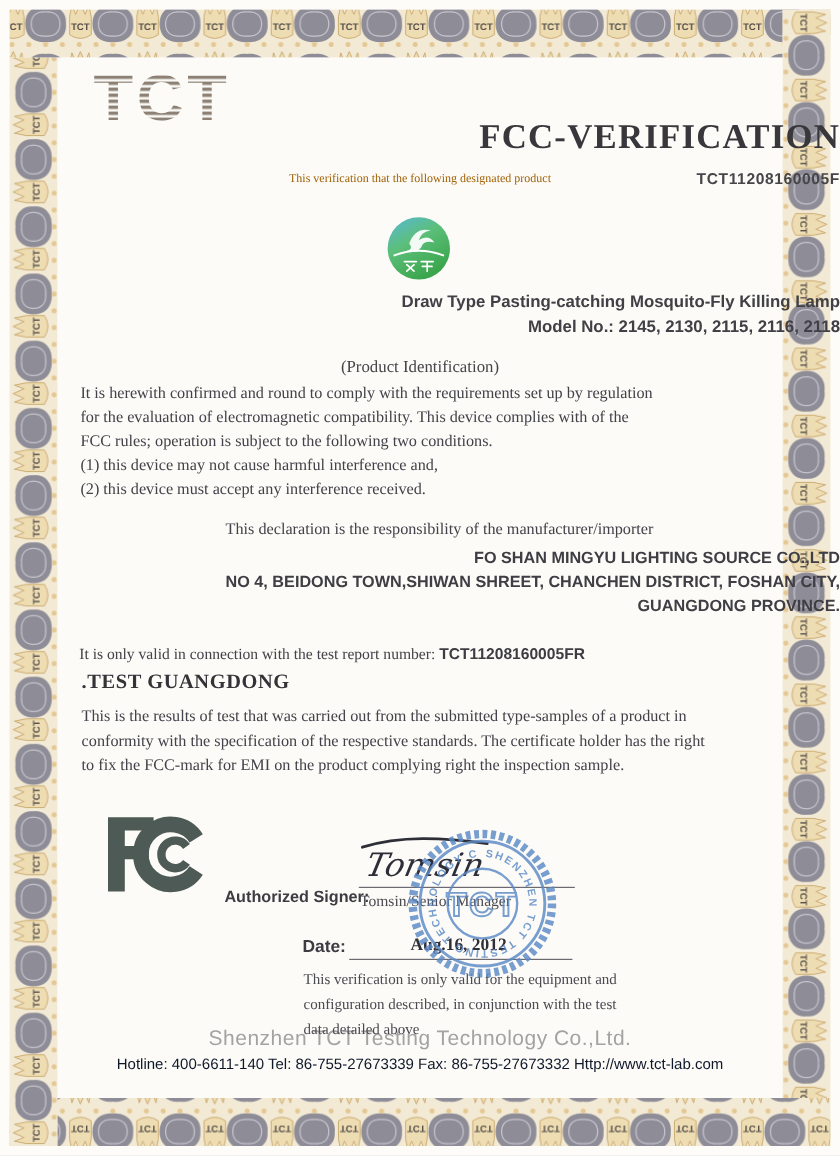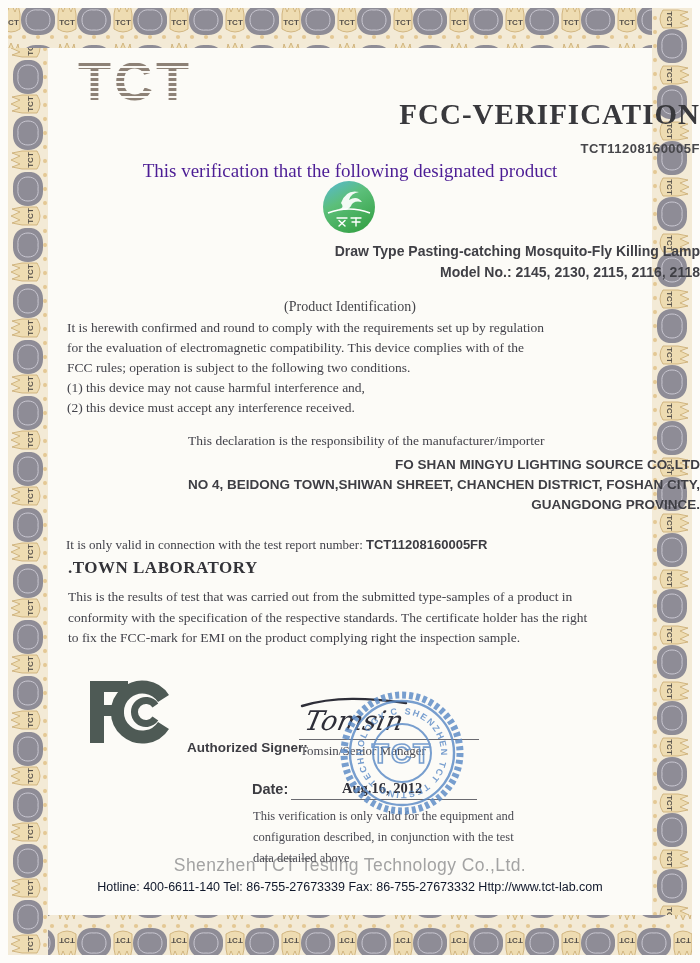--- a/index.html
+++ b/index.html
@@ -9,21 +9,21 @@
   .ctr{left:0;right:0;text-align:center;}
   .serif{font-family:"Liberation Serif",serif;}
   .sans{font-family:"Liberation Sans",sans-serif;}
   .b{font-weight:bold;text-align:right;}
   #border-svg{position:absolute;left:0;top:0;z-index:1;}
   #content{position:absolute;left:48px;top:48px;right:48px;bottom:48px;background:#fcfbf7;z-index:2;}
   
   #layer{position:absolute;left:0;top:0;width:700px;height:963px;z-index:3;}
   .title{top:98px;font-size:29px;letter-spacing:1px;color:#38383c;}
   .certno{top:141px;font-size:13px;color:#46464a;letter-spacing:0.5px;}
-  .intro{top:160px;font-size:19px;color:#4c1d95;}
+  .intro{top:144px;font-size:10px;color:#a16207;}
   .prod{top:243px;font-size:14px;color:#404046;}
   .model{top:264px;font-size:14px;color:#404046;}
   .pid{top:299px;font-size:14px;color:#45454a;}
   .para{left:67px;top:318px;width:575px;font-size:13.5px;line-height:20px;color:#42424a;}
   .decl{left:188px;top:433px;font-size:13.5px;color:#42424a;}
   .company{top:457px;font-size:13.5px;color:#3e3e44;}
   .addr1{top:477px;font-size:13.5px;color:#3e3e44;}
   .addr2{top:497px;font-size:13.5px;color:#3e3e44;}
   .regline{left:64px;top:517px;width:580px;font-size:12.8px;color:#42424a;letter-spacing:-0.15px;}
   .validline{left:66px;top:537px;font-size:13px;color:#42424a;}
@@ -127,21 +127,21 @@
     <div class="abs decl serif">This declaration is the responsibility of the manufacturer/importer</div>
 
     <div class="abs ctr company sans b">FO SHAN MINGYU LIGHTING SOURCE CO.,LTD</div>
     <div class="abs ctr addr1 sans b">NO 4, BEIDONG TOWN,SHIWAN SHREET, CHANCHEN DISTRICT, FOSHAN CITY,</div>
     <div class="abs ctr addr2 sans b">GUANGDONG PROVINCE.</div>
 
     <div class="abs validline serif">
       <span>It is only valid in connection with the test report number: </span><span class="rep">TCT11208160005FR</span>
     </div>
 
-    <div class="abs labhead serif b">.TOWN LABORATORY</div>
+    <div class="abs labhead serif b">.TEST GUANGDONG</div>
     <div class="abs labpara serif">
       <div>This is the results of test that was carried out from the submitted type-samples of a product in</div>
       <div>conformity with the specification of the respective standards. The certificate holder has the right</div>
       <div>to fix the FCC-mark for EMI on the product complying right the inspection sample.</div>
     </div>
 
     <svg class="abs" style="left:80px;top:675px;" width="108" height="74">
       <g fill="#4e5a55">
         <path d="M10 68 V6 H48 V17 H24 V30 H44 V41 H24 V68 Z"></path>
       </g>

